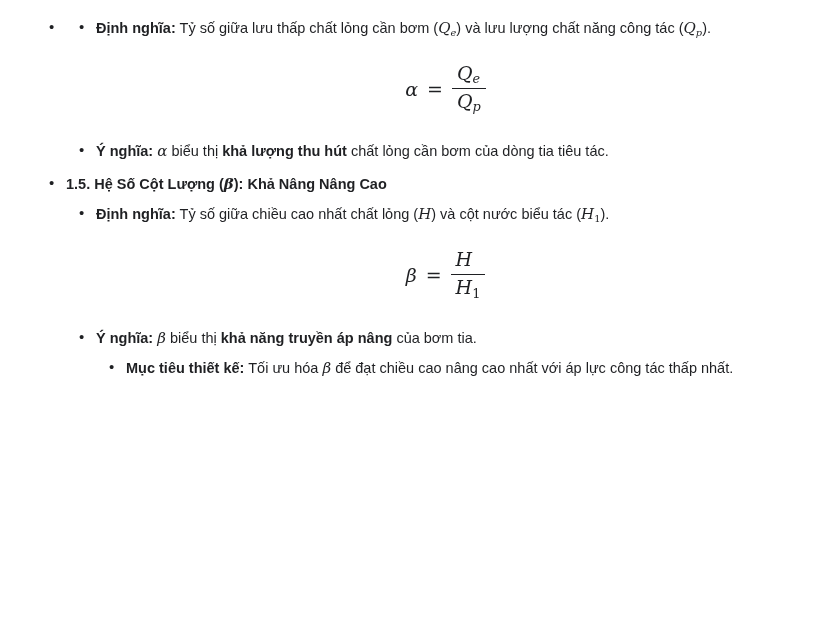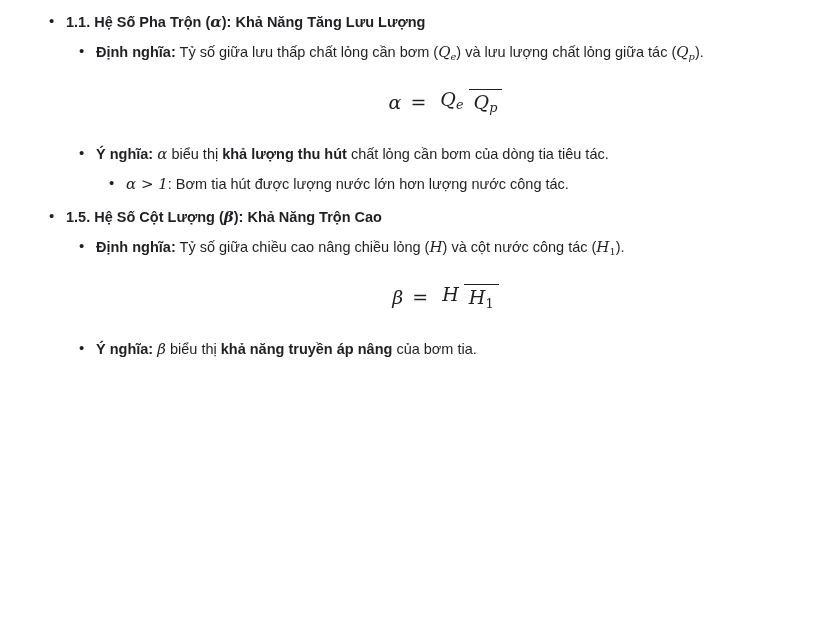--- a/index.html
+++ b/index.html
@@ -105,21 +105,21 @@
   }
   .formula .lhs {
     font-style: italic;
     margin-right: 9px;
   }
   .formula .eq {
     margin-right: 9px;
   }
   .frac {
     display: inline-flex;
-    flex-direction: row;
+    flex-direction: column;
     align-items: flex-start;
     vertical-align: middle;
     line-height: 1.12;
   }
   .frac .num {
     padding: 0 5px 2px 5px;
     font-style: italic;
   }
   .frac .den {
     padding: 2px 5px 0 5px;
@@ -134,84 +134,83 @@
   }
   .gap-top { margin-top: 8px; }
 </style>
 </head>
 <body>
 
 <div class="page">
   <ul class="lvl1">
 
     <li>
-      <div class="para-pad">
-        <span class="b">1.1.</span>
-        <span class="b">Hệ Số Pha Trộn (</span><span class="mathi b">α</span><span class="b">): Khả Năng Tăng Lưu Lượng</span>
-      </div>
 
       <ul class="lvl2">
         <li>
           <span class="b">Định nghĩa:</span>
-          <span>Tỷ số giữa lưu thấp chất lỏng cần bơm (</span><span class="mathi">Q</span><span class="sub">e</span><span>) và lưu lượng chất lỏng giữa tác (</span><span class="mathi">Q</span><span class="sub">p</span><span>).</span>
+          <span>Tỷ số giữa lưu thấp chất lỏng cần bơm (</span><span class="mathi">Q</span><span class="sub">e</span><span>) và lưu lượng chất năng công tác (</span><span class="mathi">Q</span><span class="sub">p</span><span>).</span>
 
           <div class="formula">
             <span class="lhs">α</span>
             <span class="eq">=</span>
             <span class="frac">
               <span class="num"><span>Q</span><span class="sub">e</span></span>
               <span class="den"><span>Q</span><span class="sub">p</span></span>
             </span>
           </div>
         </li>
 
         <li>
           <span class="b">Ý nghĩa:</span>
           <span class="mathi">α</span>
           <span>biểu thị</span>
           <span class="b">khả lượng thu hút</span>
           <span>chất lỏng cần bơm của dòng tia tiêu tác.</span>
 
           <ul class="lvl3">
-            <li>
-              <span class="mathi">α &gt; 1</span><span>: Bơm tia hút được lượng nước lớn hơn lượng nước công tác.</span>
-            </li>
           </ul>
         </li>
       </ul>
     </li>
 
     <li class="gap-top">
       <div class="para-pad">
         <span class="b">1.5.</span>
-        <span class="b">Hệ Số Cột Lượng (</span><span class="mathi b">β</span><span class="b">): Khả Năng Trộn Cao</span>
+        <span class="b">Hệ Số Cột Lượng (</span><span class="mathi b">β</span><span class="b">): Khả Nâng Nâng Cao</span>
       </div>
 
       <ul class="lvl2">
         <li>
           <span class="b">Định nghĩa:</span>
-          <span>Tỷ số giữa chiều cao nâng chiều lỏng (</span><span class="mathi">H</span><span class="sub"></span><span>) và cột nước công tác (</span><span class="mathi">H</span><span class="subr">1</span><span>).</span>
+          <span>Tỷ số giữa chiều cao nhất chất lỏng (</span><span class="mathi">H</span><span class="sub"></span><span>) và cột nước biểu tác (</span><span class="mathi">H</span><span class="subr">1</span><span>).</span>
 
           <div class="formula">
             <span class="lhs">β</span>
             <span class="eq">=</span>
             <span class="frac">
               <span class="num"><span>H</span><span class="sub"></span></span>
               <span class="den"><span>H</span><span class="subr">1</span></span>
             </span>
           </div>
         </li>
 
         <li>
           <span class="b">Ý nghĩa:</span>
           <span class="mathi">β</span>
           <span>biểu thị</span>
           <span class="b">khả năng truyền áp nâng</span>
           <span>của bơm tia.</span>
 
           <ul class="lvl3">
+            <li>
+              <span class="b">Mục tiêu thiết kế:</span>
+              <span>Tối ưu hóa</span>
+              <span class="mathi">β</span>
+              <span>để đạt chiều cao nâng cao nhất với áp lực công tác thấp nhất.</span>
+            </li>
           </ul>
         </li>
       </ul>
     </li>
 
   </ul>
 </div>
 
 </body></html>

